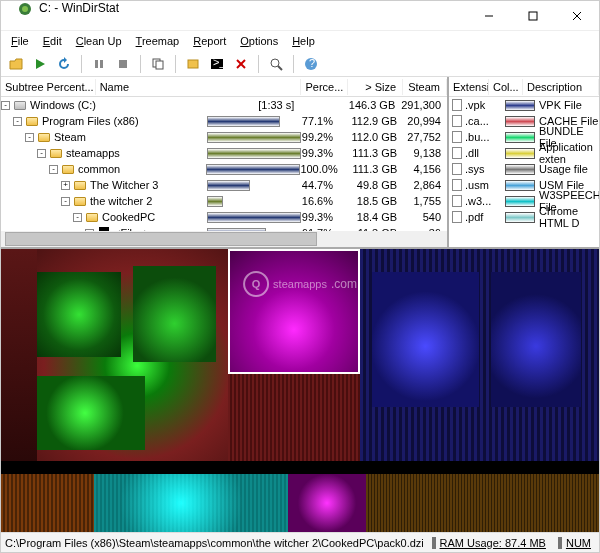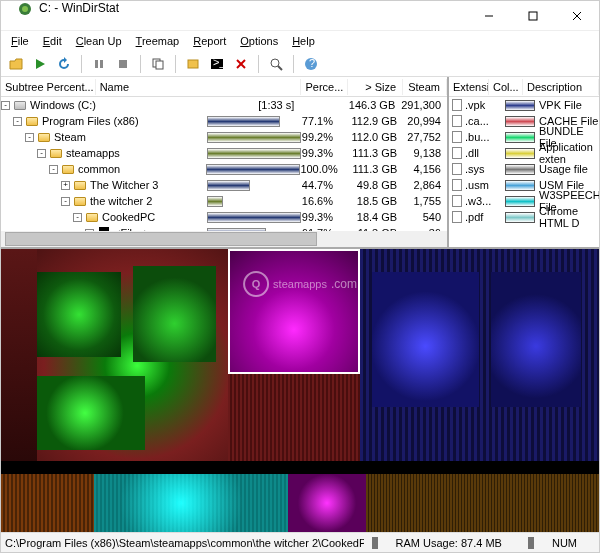--- a/index.html
+++ b/index.html
@@ -42,21 +42,21 @@
 .rcol-ext  { width: 40px; overflow:hidden; }
 .rcol-col  { width: 34px; }
 .rcol-desc { flex:1; overflow:hidden; }
 .colorswatch { width:30px; height:11px; border:1px solid #555; }
 .scroll-h { height:16px; background:#f0f0f0; display:flex; align-items:center; }
 .scroll-h .thumb { height:14px; background:#c7c7c7; border:1px solid #aaa; }
 .treemap { flex:1; background:#000; position:relative; overflow:hidden; }
 .treemap .block { position:absolute; }
 .statusbar { height:20px; display:flex; align-items:center; padding:0 4px; border-top:1px solid #ddd; background:#f4f4f4; gap:8px; }
 .statusbar .path { flex:1; overflow:hidden; white-space:nowrap; }
-.statusbar .seg  { padding:0 18px; border-left:6px solid #737373; }
+.statusbar .seg  { padding:0 4px; border-left:4px solid #737373;text-decoration:underline; }
 .rightrow { display:flex; height:16px; align-items:center; padding-left:2px; }
 .rightrow.sel { background:#0078d7; color:#fff; }
 .exticon { width:12px; height:12px; margin-right:2px; display:flex; align-items:center; justify-content:center; }
 .watermark { position:absolute; top:22px; left:50%; transform:translateX(-50%); color:rgba(255,255,255,0.5); font-size:16px; display:flex; align-items:center; gap:4px; pointer-events:none; }
 .watermark .ring { width:26px;height:26px;border:2px solid rgba(255,255,255,0.5); border-radius:50%; display:flex; align-items:center; justify-content:center; font-weight:bold; }
 .tm-lower { position:absolute; left:0; right:0; bottom:0; height:58px; display:flex; }
 .tm-lower div { height:100%; }
 </style>
 </head>
 <body>

